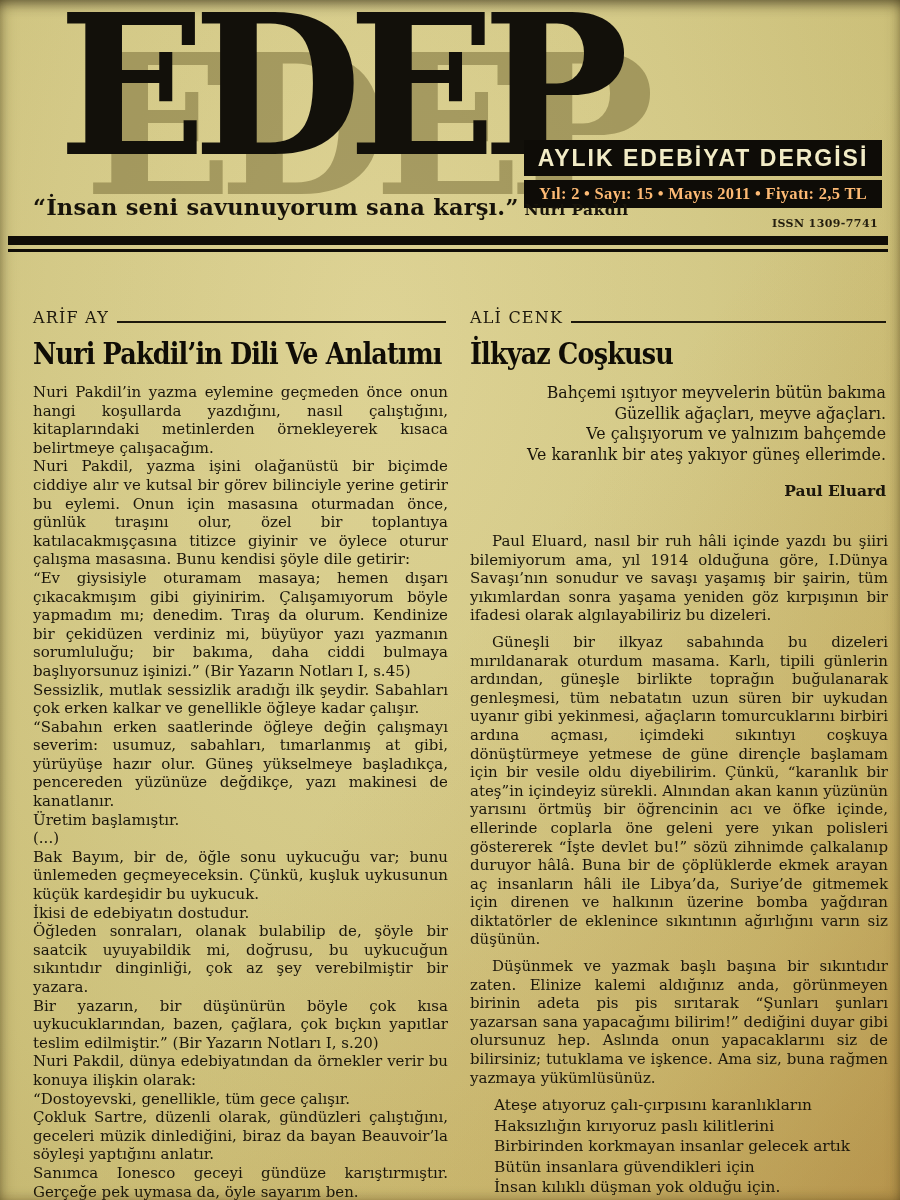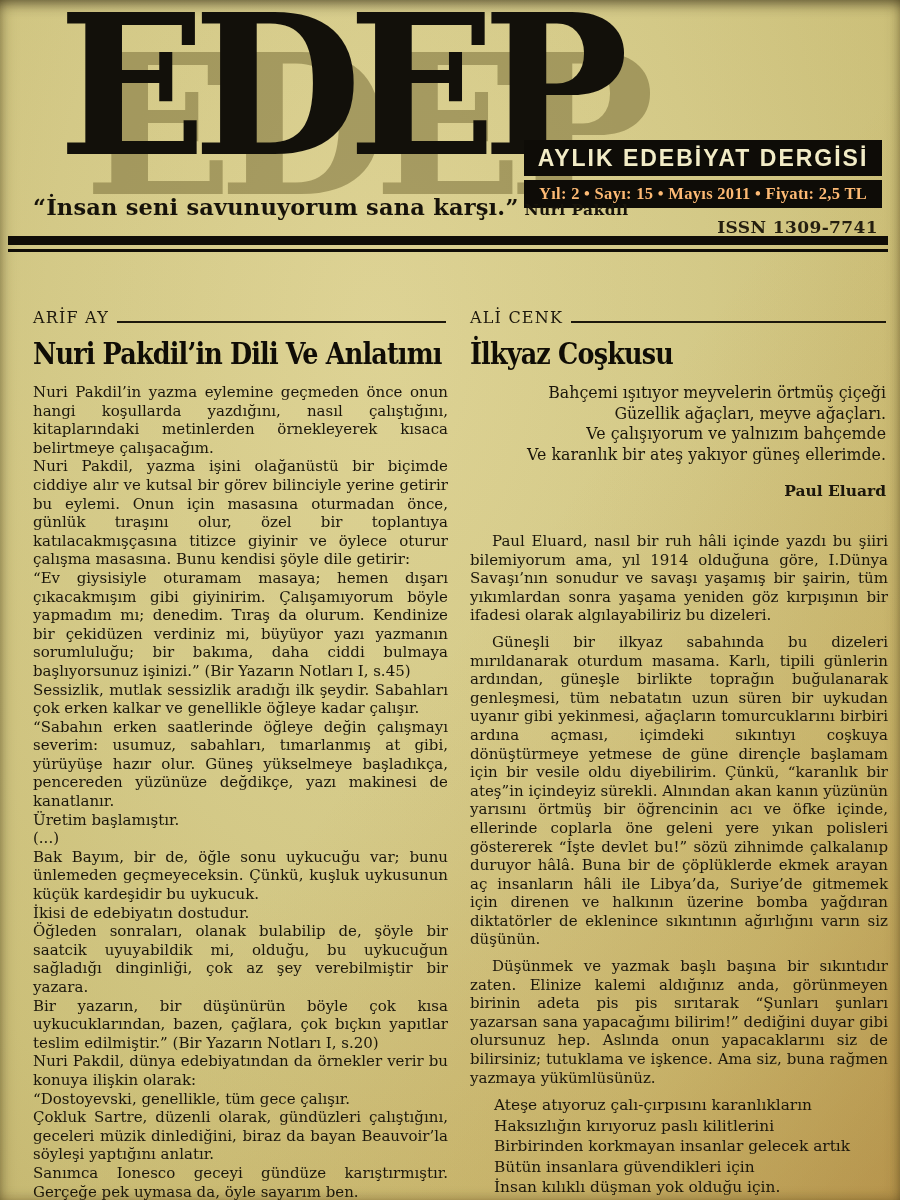--- a/index.html
+++ b/index.html
@@ -41,21 +41,21 @@
     background:#0e0c07;color:#f2ecc6;text-align:center;
     font-family:"Liberation Sans","DejaVu Sans",sans-serif;font-weight:bold;
     font-size:23px;letter-spacing:2px;padding:5px 8px 4px;
   }
   .issue-banner{
     margin-top:4px;background:#0e0c07;color:#fdba74;text-align:center;
     font-family:"Liberation Serif","DejaVu Serif",serif;font-weight:bold;
     font-size:16.5px;letter-spacing:.3px;padding:4px 6px;white-space:nowrap;
   }
   .issn{margin-top:9px;text-align:right;padding-right:4px;
-    font-weight:bold;font-size:17px;letter-spacing:.4px;color:#241e0f;}
+    font-weight:bold;font-size:11px;letter-spacing:.4px;color:#241e0f;}
   .tagline{
     position:absolute;left:33px;top:194px;z-index:2;
     font-weight:bold;font-size:22.5px;letter-spacing:.2px;color:#17130a;white-space:nowrap;
   }
   .tagline .author{font-size:15.5px;letter-spacing:.4px;margin-left:6px;}
   .rules{position:absolute;left:8px;right:12px;top:236px;z-index:2;}
   .rule-thick{height:9px;background:#100d07;}
   .rule-thin{margin-top:4px;height:3px;background:#100d07;}
 
   
@@ -108,41 +108,41 @@
       <div class="body">
         <p>Nuri Pakdil’in yazma eylemine geçmeden önce onun hangi koşullarda yazdığını, nasıl çalıştığını, kitaplarındaki metinlerden örnekleyerek kısaca belirtmeye çalışacağım.</p>
         <p>Nuri Pakdil, yazma işini olağanüstü bir biçimde ciddiye alır ve kutsal bir görev bilinciyle yerine getirir bu eylemi. Onun için masasına oturmadan önce, günlük tıraşını olur, özel bir toplantıya katılacakmışçasına titizce giyinir ve öylece oturur çalışma masasına. Bunu kendisi şöyle dile getirir:</p>
         <p>“Ev giysisiyle oturamam masaya; hemen dışarı çıkacakmışım gibi giyinirim. Çalışamıyorum böyle yapmadım mı; denedim. Tıraş da olurum. Kendinize bir çekidüzen verdiniz mi, büyüyor yazı yazmanın sorumluluğu; bir bakıma, daha ciddi bulmaya başlıyorsunuz işinizi.” (Bir Yazarın Notları I, s.45)</p>
         <p>Sessizlik, mutlak sessizlik aradığı ilk şeydir. Sabahları çok erken kalkar ve genellikle öğleye kadar çalışır.</p>
         <p>“Sabahın erken saatlerinde öğleye değin çalışmayı severim: usumuz, sabahları, tımarlanmış at gibi, yürüyüşe hazır olur. Güneş yükselmeye başladıkça, pencereden yüzünüze değdikçe, yazı makinesi de kanatlanır.</p>
         <p>Üretim başlamıştır.</p>
         <p>(...)</p>
         <p>Bak Bayım, bir de, öğle sonu uykucuğu var; bunu ünlemeden geçmeyeceksin. Çünkü, kuşluk uykusunun küçük kardeşidir bu uykucuk.</p>
         <p>İkisi de edebiyatın dostudur.</p>
-        <p>Öğleden sonraları, olanak bulabilip de, şöyle bir saatcik uyuyabildik mi, olduğu, bu uykucuğun sağladığı dinginliği, çok az şey verebilmiştir bir yazara.</p>
+        <p>Öğleden sonraları, olanak bulabilip de, şöyle bir saatcik uyuyabildik mi, doğrusu, bu uykucuğun sıkıntıdır dinginliği, çok az şey verebilmiştir bir yazara.</p>
         <p>Bir yazarın, bir düşünürün böyle çok kısa uykucuklarından, bazen, çağlara, çok bıçkın yapıtlar teslim edilmiştir.” (Bir Yazarın Notları I, s.20)</p>
         <p>Nuri Pakdil, dünya edebiyatından da örnekler verir bu konuya ilişkin olarak:</p>
         <p>“Dostoyevski, genellikle, tüm gece çalışır.</p>
         <p>Çokluk Sartre, düzenli olarak, gündüzleri çalıştığını, geceleri müzik dinlediğini, biraz da bayan Beauvoir’la söyleşi yaptığını anlatır.</p>
         <p>Sanımca Ionesco geceyi gündüze karıştırmıştır. Gerçeğe pek uymasa da, öyle sayarım ben.</p>
         <p>Oysa Büyük Mevlâna, vaktin en güçlü Denge Uzmanı olarak, hem gece, hem gündüz çalışmıştır: gecenin de, gündüzün de, Yaratıcısını düşünerek.</p>
 
       </div>
 
     </article>
 
     <article class="col-r">
       <div class="byline">
         <span>ALİ CENK</span>
         <span class="byline-rule"></span>
       </div>
       <h1 class="headline">İlkyaz Coşkusu</h1>
 
       <div class="epigraph">
-        <div>Bahçemi ışıtıyor meyvelerin örtmüş çiçeği</div>
+        <div>Bahçemi ışıtıyor meyvelerin bütün bakıma</div>
         <div>Güzellik ağaçları, meyve ağaçları.</div>
         <div>Ve çalışıyorum ve yalnızım bahçemde</div>
         <div>Ve karanlık bir ateş yakıyor güneş ellerimde.</div>
       </div>
       <div class="epigraph-author">Paul Eluard</div>
 
       <div class="body">
         <p>Paul Eluard, nasıl bir ruh hâli içinde yazdı bu şiiri bilemiyorum ama, yıl 1914 olduğuna göre, I.Dünya Savaşı’nın sonudur ve savaşı yaşamış bir şairin, tüm yıkımlardan sonra yaşama yeniden göz kırpışının bir ifadesi olarak algılayabiliriz bu dizeleri.</p>
         <p>Güneşli bir ilkyaz sabahında bu dizeleri mırıldanarak oturdum masama. Karlı, tipili günlerin ardından, güneşle birlikte toprağın buğulanarak genleşmesi, tüm nebatatın uzun süren bir uykudan uyanır gibi yekinmesi, ağaçların tomurcuklarını birbiri ardına açması, içimdeki sıkıntıyı coşkuya dönüştürmeye yetmese de güne dirençle başlamam için bir vesile oldu diyebilirim. Çünkü, “karanlık bir ateş”in içindeyiz sürekli. Alnından akan kanın yüzünün yarısını örtmüş bir öğrencinin acı ve öfke içinde, ellerinde coplarla öne geleni yere yıkan polisleri göstererek “İşte devlet bu!” sözü zihnimde çalkalanıp duruyor hâlâ. Buna bir de çöplüklerde ekmek arayan aç insanların hâli ile Libya’da, Suriye’de gitmemek için direnen ve halkının üzerine bomba yağdıran diktatörler de eklenince sıkıntının ağırlığını varın siz düşünün.</p>
         <p>Düşünmek ve yazmak başlı başına bir sıkıntıdır zaten. Elinize kalemi aldığınız anda, görünmeyen birinin adeta pis pis sırıtarak “Şunları şunları yazarsan sana yapacağımı bilirim!” dediğini duyar gibi olursunuz hep. Aslında onun yapacaklarını siz de bilirsiniz; tutuklama ve işkence. Ama siz, buna rağmen yazmaya yükümlüsünüz.</p>

